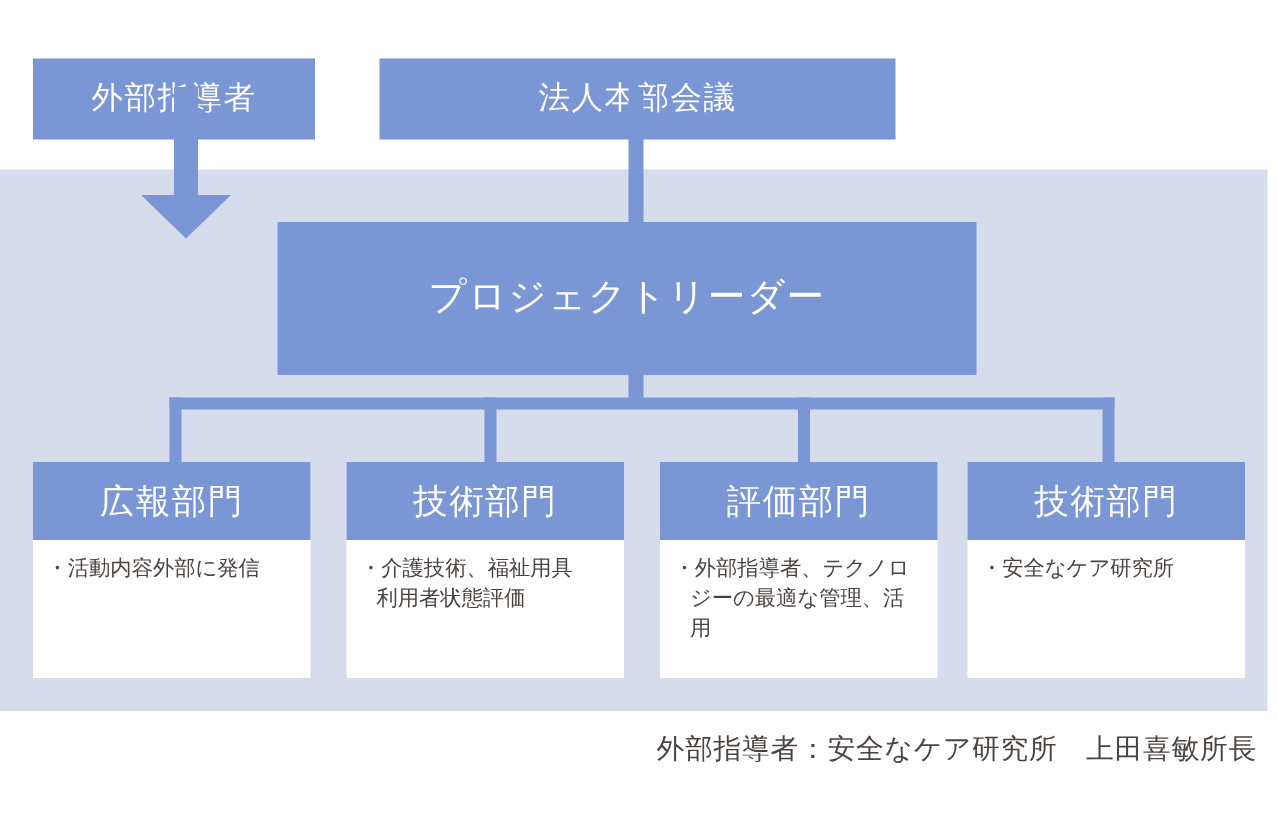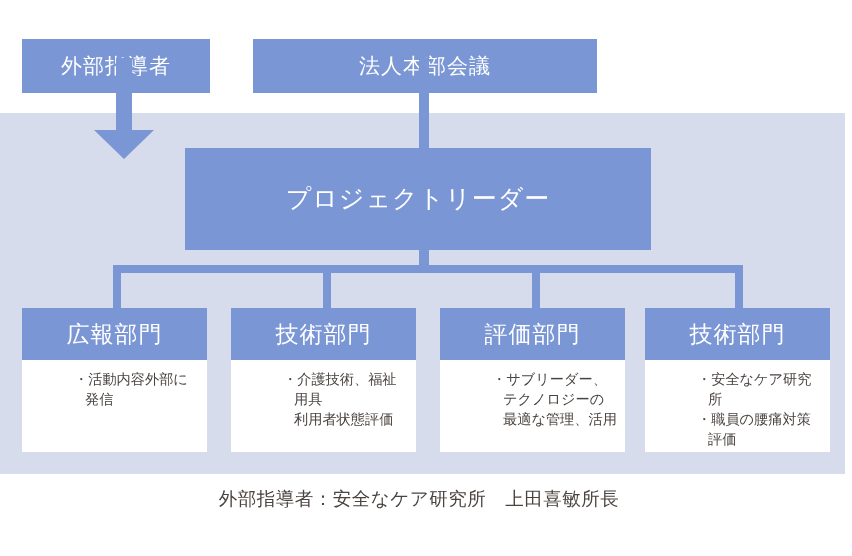--- a/index.html
+++ b/index.html
@@ -127,30 +127,29 @@
     padding: 9px 8px 0 9px;
     color: #4a4440;
     font-size: 14.2px;
     line-height: 1.42;
   }
   .dept-body .li {
     display: block;
     padding-left: 11px;
     text-indent: -11px;
     white-space: pre-wrap;
-    margin-left: 43px;
   }
 
   
   .footer {
     position: absolute;
     left: 0;
     top: 486px;
     width: 838px;
-    text-align: center;
+    text-align: right;
     color: #4a4440;
     font-size: 18.5px;
     letter-spacing: 0.5px;
     white-space: pre;
   }
 </style>
 </head>
 <body>
 
 <div id="stage">
@@ -193,27 +192,26 @@
     <div class="dept-head">技術部門</div>
     <div class="dept-body">
       <span class="li">・介護技術、福祉用具
 利用者状態評価</span>
     </div>
   </div>
 
   <div class="dept" style="left:440px">
     <div class="dept-head">評価部門</div>
     <div class="dept-body">
-      <span class="li">・サブリーダー、テクノロジーの最適な管理、活用</span>
+      <span class="li">・外部指導者、テクノロジーの最適な管理、活用</span>
     </div>
   </div>
 
   <div class="dept" style="left:645px">
     <div class="dept-head">技術部門</div>
     <div class="dept-body">
       <span class="li">・安全なケア研究所</span>
-      <span class="li">・職員の腰痛対策評価</span>
     </div>
   </div>
 
   <div class="footer">外部指導者：安全なケア研究所　上田喜敏所長</div>
 
 </div>
 
 </body></html>

